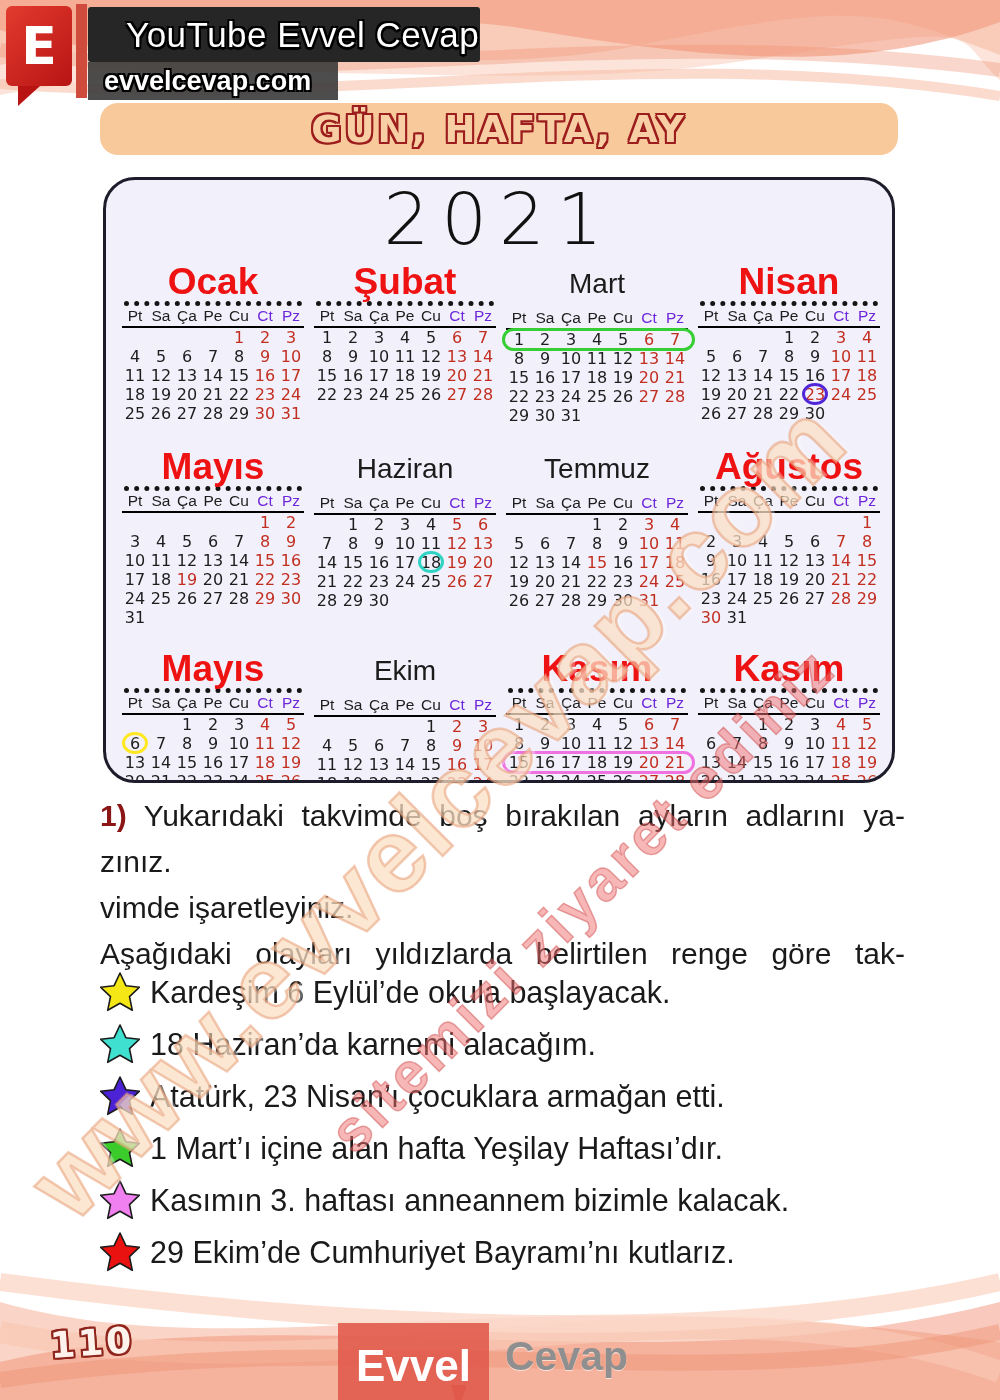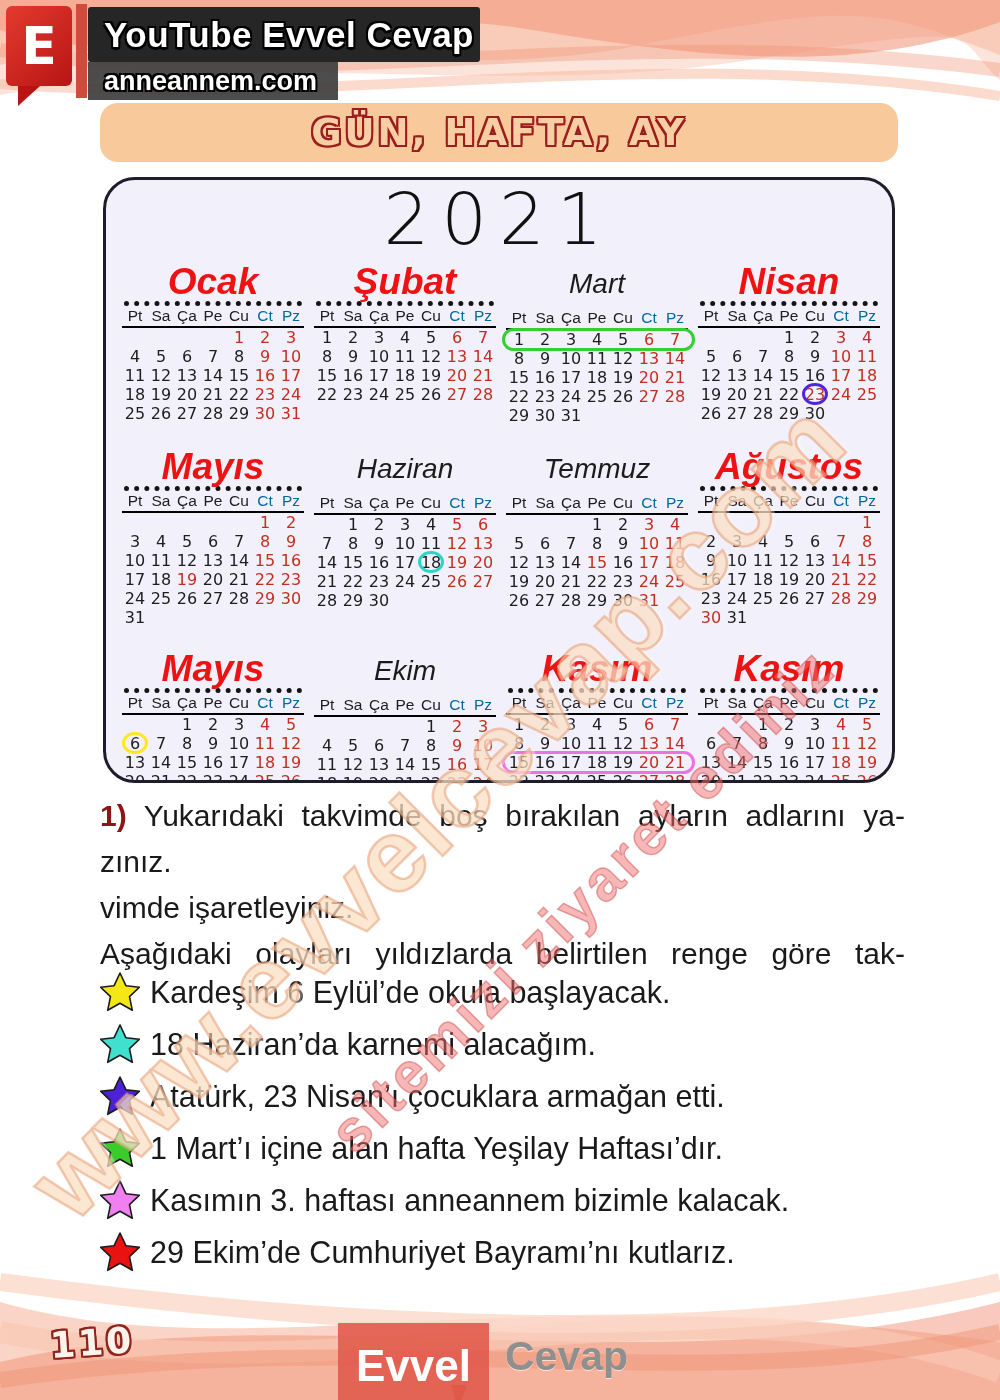--- a/index.html
+++ b/index.html
@@ -10,46 +10,46 @@
   .top-waves{position:absolute;left:0;top:0;width:1000px;height:108px;z-index:0;}
   .bottom-waves{position:absolute;left:0;top:1262px;width:1000px;height:138px;z-index:0;}
   
   .e-badge{position:absolute;left:6px;top:6px;width:66px;height:80px;background:linear-gradient(135deg,#e23b2e,#b81414);
            border-radius:6px;z-index:3;display:flex;align-items:center;justify-content:center;}
   .e-badge .letter{color:#fff;font-size:52px;font-weight:bold;font-family:"DejaVu Sans",sans-serif;}
   .e-tail{position:absolute;left:18px;top:86px;width:0;height:0;border-left:22px solid #b81414;border-bottom:20px solid transparent;z-index:3;}
   .red-strip{position:absolute;left:76px;top:4px;width:11px;height:94px;background:#cf4b3c;z-index:2;}
   .title-bar{position:absolute;left:88px;top:7px;width:392px;height:55px;background:#262626;border-radius:3px;z-index:3;
              display:flex;align-items:center;padding-left:16px;box-sizing:border-box;}
-  .title-bar span{color:#fff;font-size:35px;font-weight:bold;letter-spacing:.5px;
-     text-shadow:-2px -2px 0 #000,2px -2px 0 #000,-2px 2px 0 #000,2px 2px 0 #000,0 3px 1px #000;}
+  .title-bar span{color:#fff;font-size:35px;font-weight:normal;letter-spacing:.5px;
+     text-shadow:-2px -2px 0 #000,2px -2px 0 #000,-2px 2px 0 #000,2px 2px 0 #000,0 3px 1px #000;margin-left:22px;}
   .sub-bar{position:absolute;left:88px;top:62px;width:250px;height:38px;background:rgba(62,62,62,.92);z-index:3;
            display:flex;align-items:center;padding-left:16px;box-sizing:border-box;}
   .sub-bar span{color:#fff;font-size:27px;font-weight:bold;
      text-shadow:-2px -2px 0 #000,2px -2px 0 #000,-2px 2px 0 #000,2px 2px 0 #000;}
   
-  .banner{position:absolute;left:100px;top:103px;width:798px;height:59px;background:#f8c99b;border-radius:18px;z-index:1;
+  .banner{position:absolute;left:100px;top:103px;width:798px;height:52px;background:#f8c99b;border-radius:18px;z-index:1;
           display:flex;align-items:center;justify-content:center;}
   .banner span{font-size:37px;font-weight:800;letter-spacing:3px;color:#f8cfa4;font-family:"DejaVu Sans",sans-serif;
      text-shadow:-2px -2px 0 #9c1d1d,2px -2px 0 #9c1d1d,-2px 2px 0 #9c1d1d,2px 2px 0 #9c1d1d,0 2px 0 #9c1d1d,0 -2px 0 #9c1d1d,2px 0 0 #9c1d1d,-2px 0 0 #9c1d1d;}
   
   .calendar{position:absolute;left:103px;top:177px;width:792px;height:606px;background:#f2f0fa;
             border:3px solid #1c1c2b;border-radius:32px;z-index:1;box-sizing:border-box;overflow:hidden;}
   .year{margin-top:2px;text-align:center;font-family:"DejaVu Sans",sans-serif;font-weight:200;
         font-size:72px;line-height:74px;letter-spacing:12px;color:#111;}
   .months{display:grid;grid-template-columns:repeat(4,1fr);column-gap:10px;row-gap:18px;padding:2px 16px 0 16px;}
   .month{position:relative;}
-  .month-name{height:42px;display:flex;align-items:flex-end;justify-content:center;white-space:nowrap;font-style:italic;}
+  .month-name{height:42px;display:flex;align-items:flex-end;justify-content:center;white-space:nowrap;}
   .month-name.printed{font-size:28px;color:#1c1c1c;font-weight:400;padding-bottom:2px;}
   .month-name.filled{font-size:37px;font-weight:bold;color:#ee1212;line-height:36px;}
   .dots{height:0;border-bottom:5px dotted #151515;margin:1px 2px 0 2px;}
   .no-dots{height:6px;}
   .weekday-row{display:flex;border-bottom:2px solid #000000;padding-bottom:1px;margin-top:1px;}
   .weekday-row .wd{width:26px;text-align:center;font-size:15.5px;font-weight:500;color:#1d1d1d;}
-  .weekday-row .wd.red{color:#0369a1;}
+  .weekday-row .wd.red{color:#6d28d9;}
   .week-row{display:flex;position:relative;height:19px;}
   .day{position:relative;width:26px;height:19px;text-align:center;font-size:16px;line-height:19px;
        font-family:"DejaVu Sans",sans-serif;color:#1d1d1d;}
   .day.red{color:#c22f21;}
   .ring{position:absolute;left:0px;top:-2px;right:0px;bottom:-1px;border-radius:50%;pointer-events:none;}
   .week-oval{position:absolute;left:-4px;top:-2px;width:187px;bottom:-2px;border-radius:13px;pointer-events:none;}
   
   .question{position:absolute;left:100px;top:793px;width:805px;z-index:1;}
   .qline{font-size:30px;line-height:46px;color:#1a1a1a;}
   .j{text-align:justify;text-align-last:justify;}
@@ -100,21 +100,21 @@
 
   <div class="e-badge">
     <span class="letter">E</span>
   </div>
   <div class="e-tail"></div>
   <div class="red-strip"></div>
   <div class="title-bar">
     <span>YouTube Evvel Cevap</span>
   </div>
   <div class="sub-bar">
-    <span>anneannem.com</span>
+    <span>evvelcevap.com</span>
   </div>
 
   <div class="banner">
     <span>GÜN, HAFTA, AY</span>
   </div>
 
   <div class="calendar">
     <div class="year">2021</div>
     <div class="months" id="months-grid">
         <div class="month">

